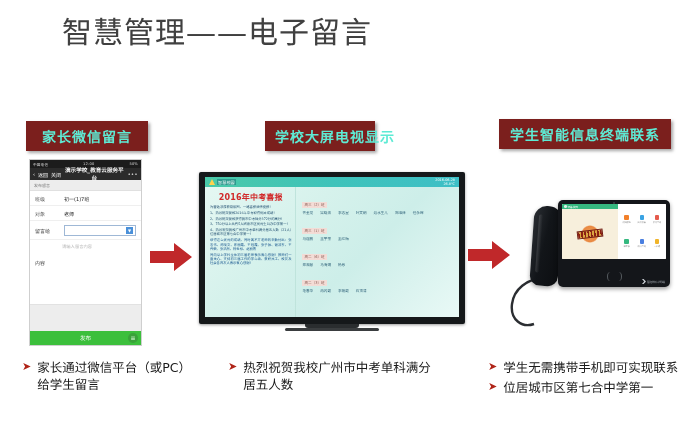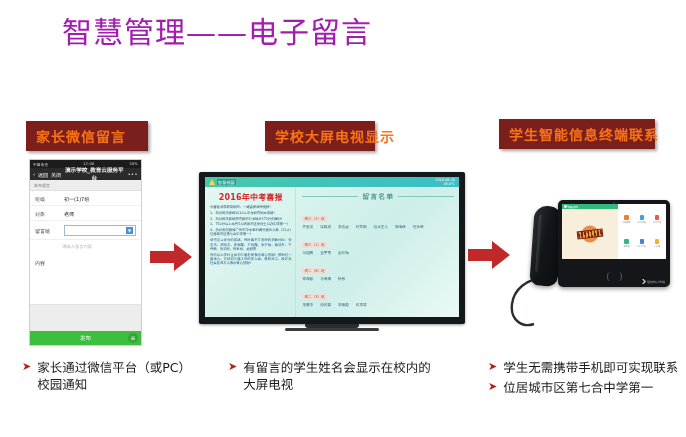--- a/index.html
+++ b/index.html
@@ -12,52 +12,52 @@
     position:relative;
   }
   .page{position:relative;width:686px;height:437px;}
 
   
   .page-title{
     position:absolute;left:62px;top:8px;
     font-family:"DejaVu Serif","Liberation Serif",serif;
     font-size:30px;
     letter-spacing:1px;
-    color:#a21caf;
+    color:#404040;
     white-space:nowrap;
   }
 
   
   .intro{
     position:absolute;left:18px;top:55px;width:650px;
     font-family:"DejaVu Serif","Liberation Serif",serif;
     font-size:13.5px;
     line-height:23px;
     color:#2b2b2b;
     text-align:justify;
     text-indent:28px;
   }
 
   
   .banner{
     position:absolute;
     background:#7b1f1d;
-    color:#f97316;
+    color:#5eead4;
     font-size:14px;
     font-weight:bold;
     letter-spacing:1px;
-    text-align:left;
+    text-align:center;
     padding:5px 10px;
     box-sizing:border-box;
     box-shadow:2px 2px 3px rgba(0,0,0,.35);
     white-space:nowrap;
   }
   #banner-1{left:26px;top:121px;width:122px;}
   #banner-2{left:265px;top:121px;width:110px;}
-  #banner-3{left:499px;top:119px;width:156px;}
+  #banner-3{left:499px;top:119px;width:172px;}
 
   
   .phone{
     position:absolute;left:29px;top:159px;width:113px;height:187px;
     background:#ffffff;
     border:1px solid #cfcfcf;
     box-sizing:border-box;
     overflow:hidden;
     font-size:5px;
   }
@@ -361,25 +361,20 @@
                 <p>1、热烈祝贺我校2016年中考取得优异成绩！</p>
                 <p>2、热烈祝贺我校获得我市中考裸分372分的高分！</p>
                 <p>3、750分以上共有5人跻身市区优秀生公办中学第一！</p>
                 <p>4、热烈祝贺我校广州市中考单科满分居五人数（21人）位居城市区第七合中学第一！</p>
                 <p></p>
                 <p class="blue">取得这么优秀的成绩，同时离不开老师的辛勤付出：张志伟、陈晓文、陈丽霞、王冠霞、张子强、谢浩东、王传荣、张浩然、杨世标、赵丽青</p>
                 <p class="blue">同向以上学科全体初三届老师表示衷心感谢！教师们一直关心、支持初三届工作的学年级、教职员工、校友及社会各界友人表示衷心感谢！</p>
               </div>
           </div>
           <div class="tv-right">
-            <div class="tv-right-title">
-              <span class="rule"></span>
-              <span class="txt">留言名单</span>
-              <span class="rule"></span>
-            </div>
             <div id="class-list">
                 <div class="cls-block">
                   <div><span class="cls-name">高三（2）班</span></div>
                   <div class="cls-names">
                     <span>齐金龙</span>
                     <span>梁晓波</span>
                     <span>李志星</span>
                     <span>叶文朗</span>
                     <span>聂水生儿</span>
                     <span>郑维译</span>
@@ -482,27 +477,27 @@
       <div class="term-brand">
         <span class="bmark"></span>
         <span>智慧校园终端</span>
       </div>
     </div>
   </div>
 
   <div class="bullets" id="bullets-1">
       <div class="bullet">
         <span class="mk">➤</span>
-        <span class="tx">家长通过微信平台（或PC）校园通知</span>
+        <span class="tx">家长通过微信平台（或PC）给学生留言</span>
       </div>
     </div>
   <div class="bullets" id="bullets-2">
       <div class="bullet">
         <span class="mk">➤</span>
-        <span class="tx">有留言的学生姓名会显示在校内的大屏电视</span>
+        <span class="tx">热烈祝贺我校广州市中考单科满分居五人数</span>
       </div>
     </div>
   <div class="bullets" id="bullets-3">
       <div class="bullet">
         <span class="mk">➤</span>
         <span class="tx">学生无需携带手机即可实现联系</span>
       </div>
       <div class="bullet">
         <span class="mk">➤</span>
         <span class="tx">位居城市区第七合中学第一</span>

